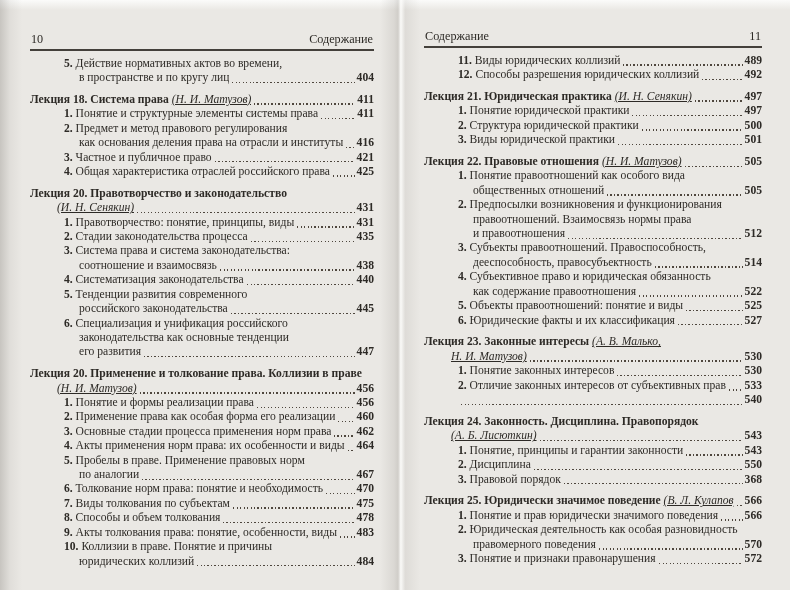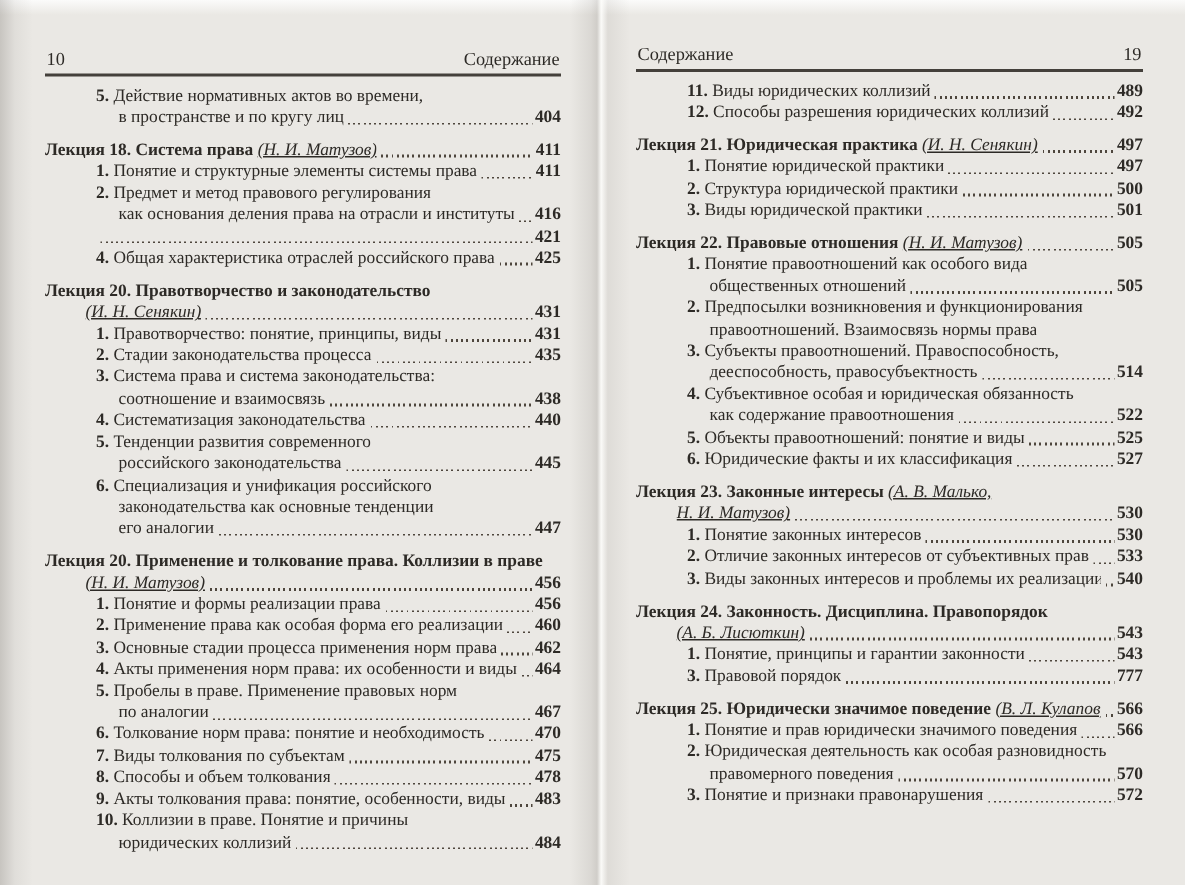--- a/index.html
+++ b/index.html
@@ -84,20 +84,21 @@
             <span class="ttext"><span class="run-b">2.</span><span class="run-r"> Предмет и метод правового регулирования</span></span>
           </div>
           <div class="tline ind3">
             <span class="ttext"><span class="run-r">как основания деления права на отрасли и институты</span></span>
             <span class="leader"></span>
             <span class="tpage">416</span>
           </div>
         </div>
         <div class="entry item">
           <div class="tline ind2">
+            <span class="ttext"><span class="run-b">3.</span><span class="run-r"> Частное и публичное право</span></span>
             <span class="leader"></span>
             <span class="tpage">421</span>
           </div>
         </div>
         <div class="entry item">
           <div class="tline ind2">
             <span class="ttext"><span class="run-b">4.</span><span class="run-r"> Общая характеристика отраслей российского права</span></span>
             <span class="leader"></span>
             <span class="tpage">425</span>
           </div>
@@ -154,21 +155,21 @@
           </div>
         </div>
         <div class="entry item">
           <div class="tline ind2">
             <span class="ttext"><span class="run-b">6.</span><span class="run-r"> Специализация и унификация российского</span></span>
           </div>
           <div class="tline ind3">
             <span class="ttext"><span class="run-r">законодательства как основные тенденции</span></span>
           </div>
           <div class="tline ind3">
-            <span class="ttext"><span class="run-r">его аналогии</span></span>
+            <span class="ttext"><span class="run-r">его развития</span></span>
             <span class="leader"></span>
             <span class="tpage">447</span>
           </div>
         </div>
         <div class="entry lecture">
           <div class="tline ind0">
             <span class="ttext"><span class="run-b">Лекция 20. Применение и толкование права. Коллизии в праве</span></span>
           </div>
           <div class="tline ind1">
             <span class="ttext"><span class="run-i">(Н. И. Матузов)</span></span>
@@ -251,21 +252,21 @@
             <span class="leader"></span>
             <span class="tpage">484</span>
           </div>
         </div>
       </div>
   </section>
 
   <section class="page page-right">
     <header class="running">
       <span class="rhead">Содержание</span>
-      <span class="pnum">19</span>
+      <span class="pnum">11</span>
     </header>
     <div class="rule"></div>
     <div class="toc">
         <div class="entry item">
           <div class="tline ind2">
             <span class="ttext"><span class="run-b">11.</span><span class="run-r"> Виды юридических коллизий</span></span>
             <span class="leader"></span>
             <span class="tpage">489</span>
           </div>
         </div>
@@ -321,34 +322,39 @@
             <span class="tpage">505</span>
           </div>
         </div>
         <div class="entry item">
           <div class="tline ind2">
             <span class="ttext"><span class="run-b">2.</span><span class="run-r"> Предпосылки возникновения и функционирования</span></span>
           </div>
           <div class="tline ind3">
             <span class="ttext"><span class="run-r">правоотношений. Взаимосвязь нормы права</span></span>
           </div>
+          <div class="tline ind3">
+            <span class="ttext"><span class="run-r">и правоотношения</span></span>
+            <span class="leader"></span>
+            <span class="tpage">512</span>
+          </div>
         </div>
         <div class="entry item">
           <div class="tline ind2">
             <span class="ttext"><span class="run-b">3.</span><span class="run-r"> Субъекты правоотношений. Правоспособность,</span></span>
           </div>
           <div class="tline ind3">
             <span class="ttext"><span class="run-r">дееспособность, правосубъектность</span></span>
             <span class="leader"></span>
             <span class="tpage">514</span>
           </div>
         </div>
         <div class="entry item">
           <div class="tline ind2">
-            <span class="ttext"><span class="run-b">4.</span><span class="run-r"> Субъективное особая и юридическая обязанность</span></span>
+            <span class="ttext"><span class="run-b">4.</span><span class="run-r"> Субъективное право и юридическая обязанность</span></span>
           </div>
           <div class="tline ind3">
             <span class="ttext"><span class="run-r">как содержание правоотношения</span></span>
             <span class="leader"></span>
             <span class="tpage">522</span>
           </div>
         </div>
         <div class="entry item">
           <div class="tline ind2">
             <span class="ttext"><span class="run-b">5.</span><span class="run-r"> Объекты правоотношений: понятие и виды</span></span>
@@ -382,21 +388,20 @@
         </div>
         <div class="entry item">
           <div class="tline ind2">
             <span class="ttext"><span class="run-b">2.</span><span class="run-r"> Отличие законных интересов от субъективных прав</span></span>
             <span class="leader"></span>
             <span class="tpage">533</span>
           </div>
         </div>
         <div class="entry item">
           <div class="tline ind2">
-            <span class="ttext"><span class="run-b">3.</span><span class="run-r"> Виды законных интересов и проблемы их реализации</span></span>
             <span class="leader"></span>
             <span class="tpage">540</span>
           </div>
         </div>
         <div class="entry lecture">
           <div class="tline ind0">
             <span class="ttext"><span class="run-b">Лекция 24. Законность. Дисциплина. Правопорядок</span></span>
           </div>
           <div class="tline ind1">
             <span class="ttext"><span class="run-i">(А. Б. Лисюткин)</span></span>
@@ -406,23 +411,30 @@
         </div>
         <div class="entry item">
           <div class="tline ind2">
             <span class="ttext"><span class="run-b">1.</span><span class="run-r"> Понятие, принципы и гарантии законности</span></span>
             <span class="leader"></span>
             <span class="tpage">543</span>
           </div>
         </div>
         <div class="entry item">
           <div class="tline ind2">
+            <span class="ttext"><span class="run-b">2.</span><span class="run-r"> Дисциплина</span></span>
+            <span class="leader"></span>
+            <span class="tpage">550</span>
+          </div>
+        </div>
+        <div class="entry item">
+          <div class="tline ind2">
             <span class="ttext"><span class="run-b">3.</span><span class="run-r"> Правовой порядок</span></span>
             <span class="leader"></span>
-            <span class="tpage">777</span>
+            <span class="tpage">368</span>
           </div>
         </div>
         <div class="entry lecture">
           <div class="tline ind0">
             <span class="ttext"><span class="run-b">Лекция 25. Юридически значимое поведение </span><span class="run-i">(В. Л. Кулапов)</span></span>
             <span class="leader"></span>
             <span class="tpage">566</span>
           </div>
         </div>
         <div class="entry item">

